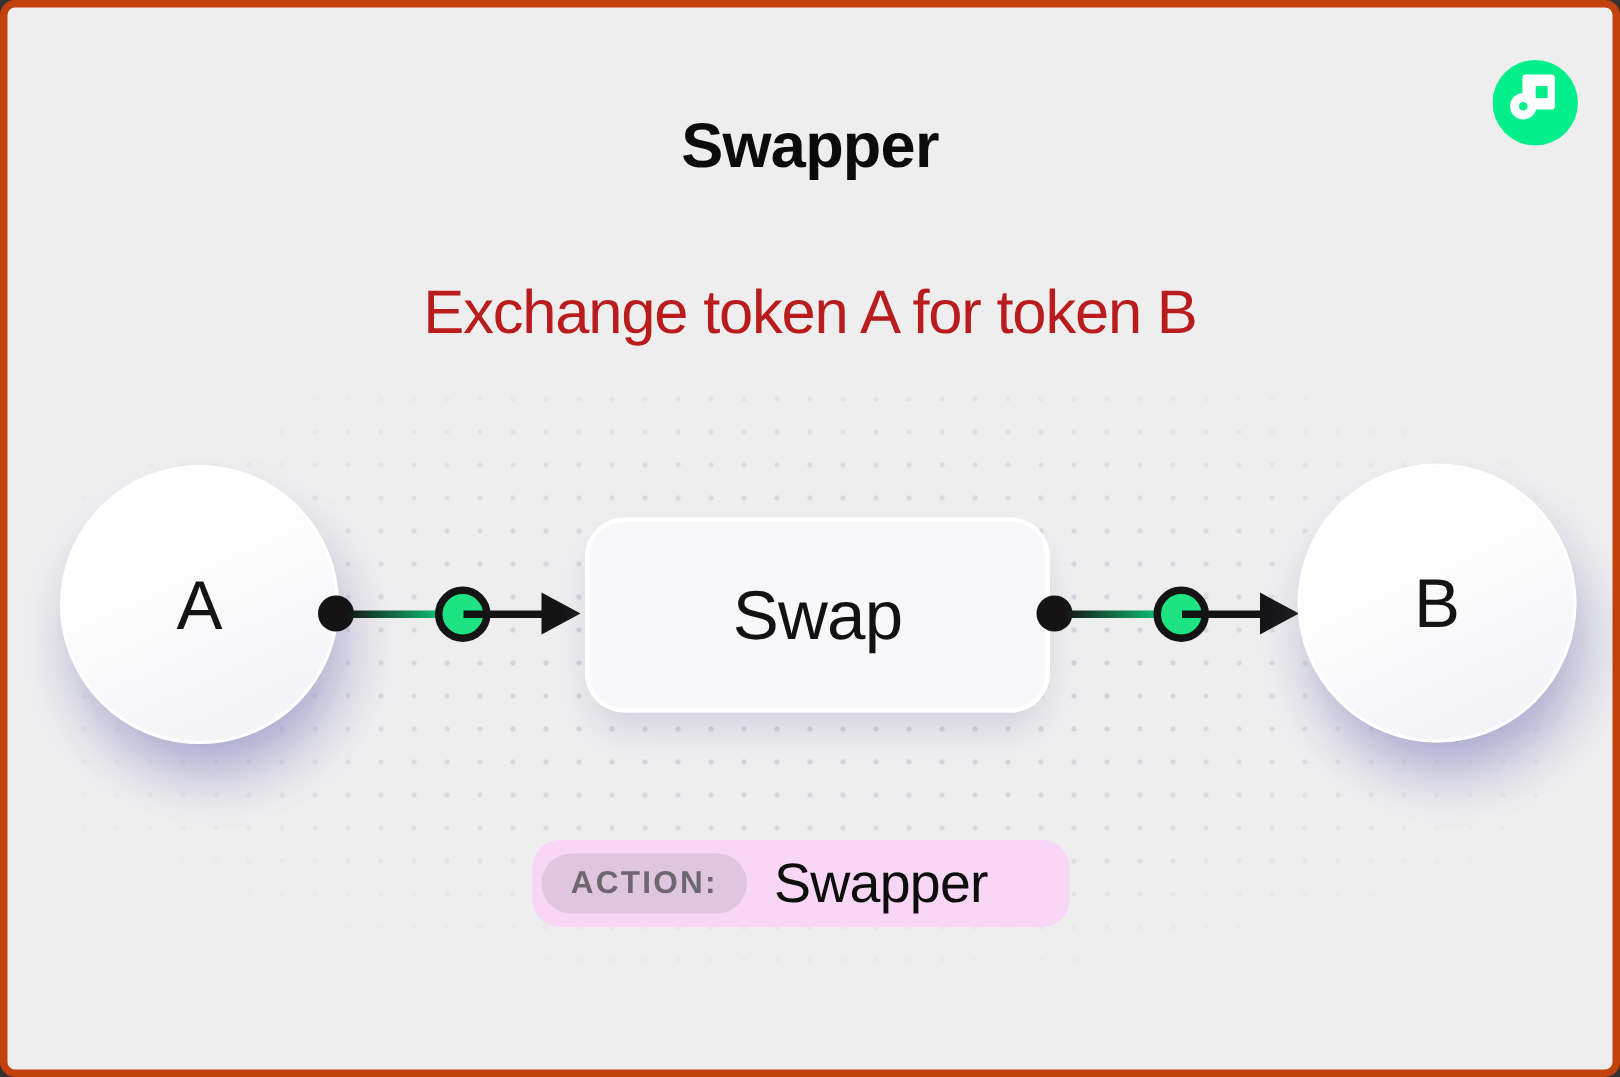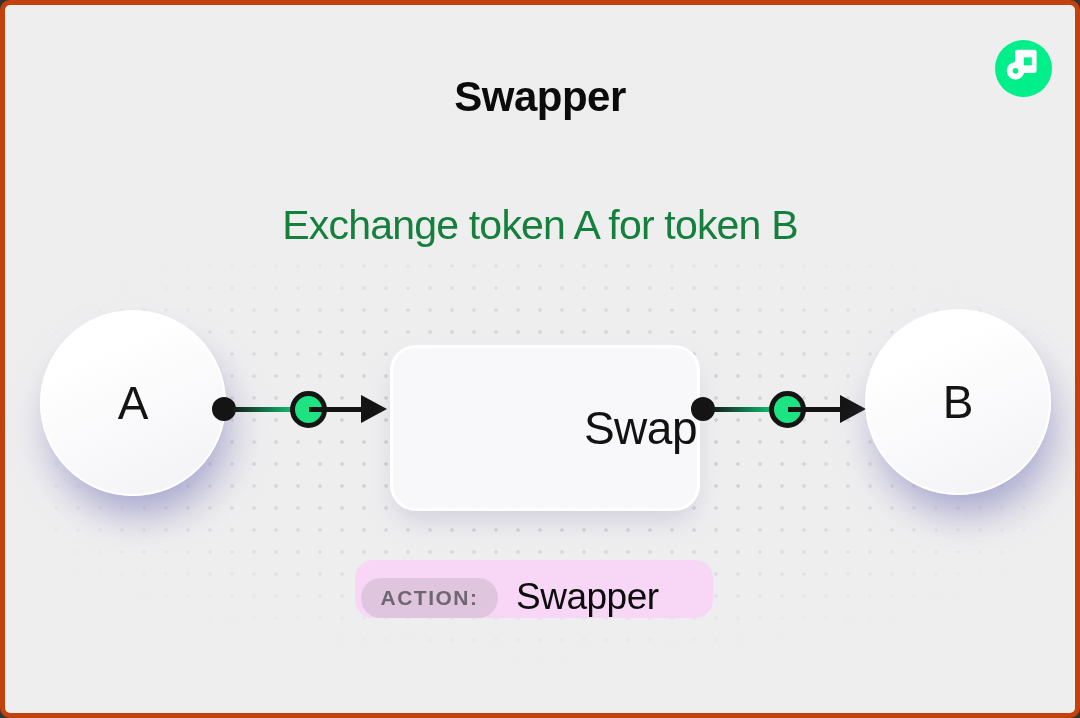--- a/index.html
+++ b/index.html
@@ -22,58 +22,57 @@
     mask-image:radial-gradient(ellipse 62% 58% at 50% 44%,rgba(0,0,0,.9) 25%,rgba(0,0,0,.5) 60%,rgba(0,0,0,0) 96%);
   }
   .logo{position:absolute;left:990px;top:35px;width:57px;height:57px;}
   .title{
     position:absolute;left:0;top:68px;width:100%;
     text-align:center;font-size:42px;font-weight:700;color:#0b0b0b;
     letter-spacing:-0.5px;
   }
   .subtitle{
     position:absolute;left:0;top:180px;width:100%;
-    text-align:center;font-size:41px;font-weight:400;color:#15803d;
+    text-align:center;font-size:41px;font-weight:400;color:#b91c1c;
     letter-spacing:-0.8px;
-    margin-top:17px;
   }
   .circle-node{
     position:absolute;width:186px;height:186px;border-radius:50%;
     background:linear-gradient(155deg,#ffffff 25%,#f3f2f6 95%);
     border:2px solid #ffffff;box-sizing:border-box;
     box-shadow:0 24px 38px -8px rgba(122,122,186,.45),18px 26px 42px -12px rgba(122,122,186,.33);
     display:flex;align-items:center;justify-content:center;
     font-size:46px;color:#141414;
   }
   .node-a{left:35px;top:305px;}
   .node-b{left:860px;top:304px;}
   .swap-box{
-    position:absolute;left:385px;top:340px;width:310px;height:166px;
+    position:absolute;left:385px;top:340px;width:310px;height:130px;
     border-radius:26px;box-sizing:border-box;
     background:rgba(249,248,250,.94);
     border:3px solid #ffffff;
     box-shadow:0 14px 28px -6px rgba(130,130,180,.30);
-    display:flex;align-items:center;justify-content:flex-end;
+    display:flex;align-items:center;justify-content:center;
     font-size:46px;color:#121212;letter-spacing:-0.5px;
   }
   .connector{position:absolute;top:384px;width:176px;height:41px;}
   .c1{left:207px;} .c2{left:686px;}
   .cdot{position:absolute;left:0;top:8px;width:24px;height:24px;border-radius:50%;background:#141414;}
   .cline-green{position:absolute;left:12px;top:18px;width:86px;height:5px;
     background:linear-gradient(90deg,#141414 8%,#0fbf72 80%,#0a7a4a 100%);}
   .cgreen{position:absolute;left:78px;top:2px;width:27px;height:27px;border-radius:50%;
     background:#1de383;border:5px solid #141414;}
   .cline-black{position:absolute;left:97px;top:18px;width:56px;height:5px;background:#141414;}
   .carrow{position:absolute;left:149px;top:6px;width:0;height:0;
     border-top:14px solid rgba(0,0,0,0);border-bottom:14px solid rgba(0,0,0,0);
     border-left:26px solid #141414;}
   .badge{
     position:absolute;left:350px;top:555px;width:358px;height:58px;
     box-sizing:border-box;border-radius:18px;background:#f8d7f6;
-    display:flex;align-items:flex-end;padding-left:6px;
+    display:flex;align-items:center;padding-left:6px;
   }
   .badge-label{
     width:137px;height:40px;border-radius:20px;background:#dfc5dd;
     display:flex;align-items:center;justify-content:center;
     font-size:21px;font-weight:600;letter-spacing:1.5px;color:#6e6670;
   }
   .badge-value{margin-left:18px;font-size:37px;color:#0d0d0d;letter-spacing:-0.5px;}
 </style>
 </head>
 <body>

